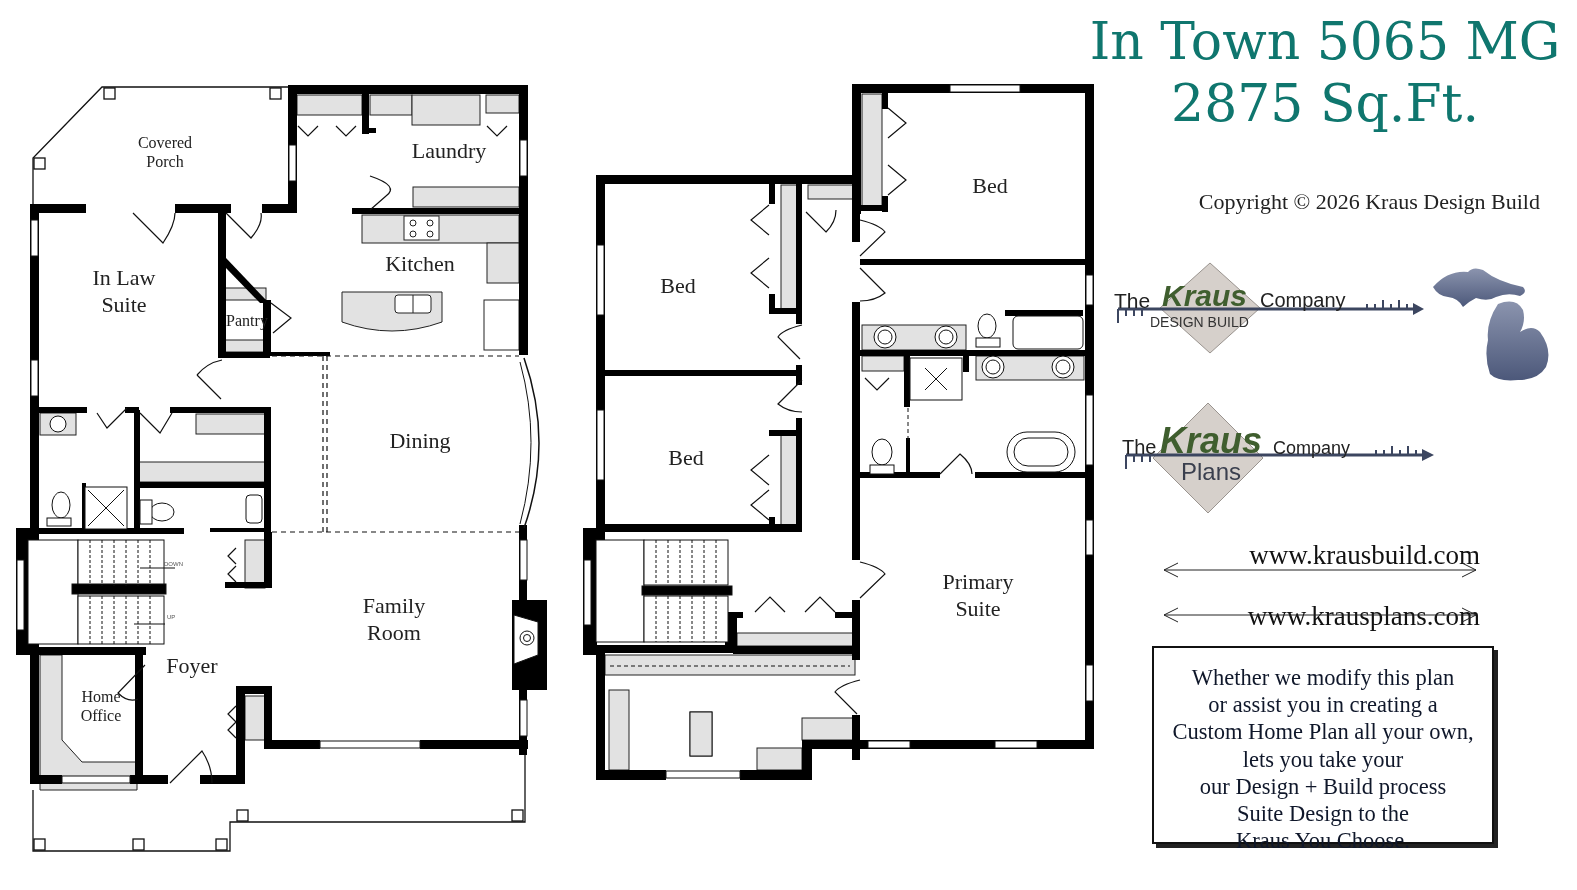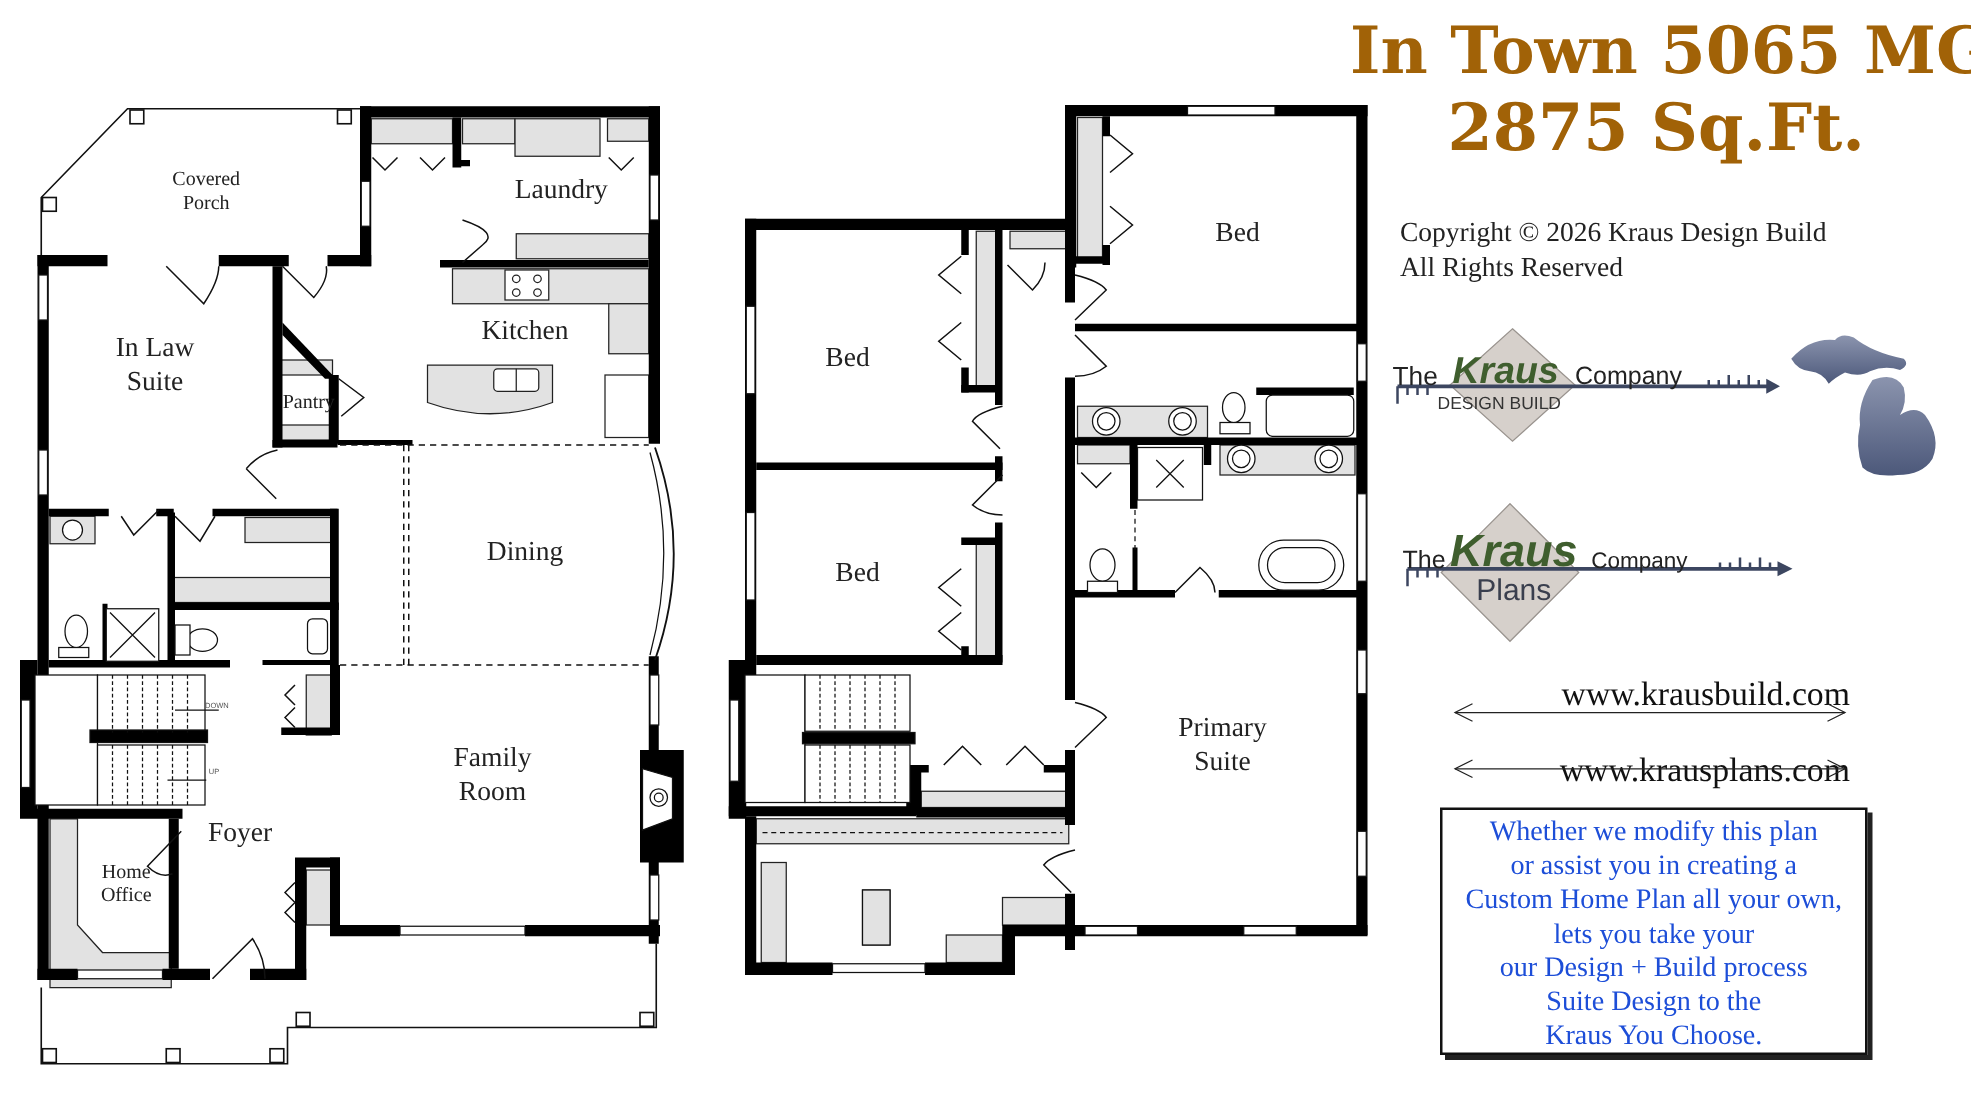--- a/index.html
+++ b/index.html
@@ -1,27 +1,27 @@
 <!DOCTYPE html>
 <html><head>
 <meta charset="utf-8">
 <style>
   html, body { margin:0; padding:0; background:#ffffff; }
   body { width:1577px; height:890px; position:relative; overflow:hidden; font-family:"Liberation Serif","DejaVu Serif",serif; color:#111; }
   .plan { position:absolute; left:0; top:0; }
   .room-label { font-family:"Liberation Serif","DejaVu Serif",serif; fill:#222; text-anchor:middle; }
   .tiny-label { font-family:"Liberation Sans","DejaVu Sans",sans-serif; fill:#555; font-size:6px; }
-  .title { position:absolute; left:1080px; top:10px; width:490px; text-align:center; font-family:"DejaVu Serif","Liberation Serif",serif; font-size:52px; line-height:62px; color:#a16207;font-weight:bold; }
+  .title { position:absolute; left:1080px; top:10px; width:490px; text-align:center; font-family:"DejaVu Serif","Liberation Serif",serif; font-size:52px; line-height:62px; color:#0f766e; }
   .title div { white-space:nowrap; }
-  .copyright { position:absolute; left:1120px; top:172px; width:420px; text-align:left; font-size:22px; line-height:28px; color:#222; }
+  .copyright { position:absolute; left:1120px; top:188px; width:420px; text-align:right; font-size:22px; line-height:28px; color:#222; }
   .logo { position:absolute; }
   .michigan { position:absolute; left:1428px; top:262px; }
   .url { position:absolute; left:1160px; width:320px; text-align:right; font-size:27px; color:#111; }
   .url-arrow { position:absolute; left:1160px; }
-  .promo { position:absolute; left:1152px; top:646px; width:342px; height:198px; border:2px solid #111; box-shadow:4px 4px 0 #222; background:#fff; text-align:center; font-size:22.5px; line-height:27.2px; padding-top:3px; box-sizing:border-box; color:#1d4ed8; }
+  .promo { position:absolute; left:1152px; top:646px; width:342px; height:198px; border:2px solid #111; box-shadow:4px 4px 0 #222; background:#fff; text-align:center; font-size:22.5px; line-height:27.2px; padding-top:16px; box-sizing:border-box; color:#0f172a; }
   .promo div { white-space:nowrap; }
 </style>
 </head>
 <body>
 
 <svg class="plan" width="1100" height="890" viewBox="0 0 1100 890" xmlns="http://www.w3.org/2000/svg">
   <defs>
     <pattern id="none" width="1" height="1"></pattern>
   </defs>
 
@@ -368,21 +368,20 @@
   </g>
 </svg>
 
 <div class="title">
   <div>In Town 5065 MG</div>
   <div>2875 Sq.Ft.</div>
 </div>
 
 <div class="copyright">
   <div>Copyright © 2026 Kraus Design Build</div>
-  <div>All Rights Reserved</div>
 </div>
 
 <svg class="logo" style="left:1110px; top:258px;" width="320" height="100" viewBox="0 0 320 100">
   <polygon points="100,5 150,50 100,95 50,50" fill="#d6d0cb" stroke="#9a948f" stroke-width="1"></polygon>
   <line x1="8" y1="51" x2="305" y2="51" stroke="#3c4660" stroke-width="3"></line>
   <polygon points="303,45 314,51 303,57" fill="#3c4660"></polygon>
   <g stroke="#3c4660" stroke-width="2">
     <line x1="8" y1="51" x2="8" y2="65"></line>
       <line x1="16" y1="51" x2="16" y2="58"></line>
     <line x1="24" y1="51" x2="24" y2="58"></line>

